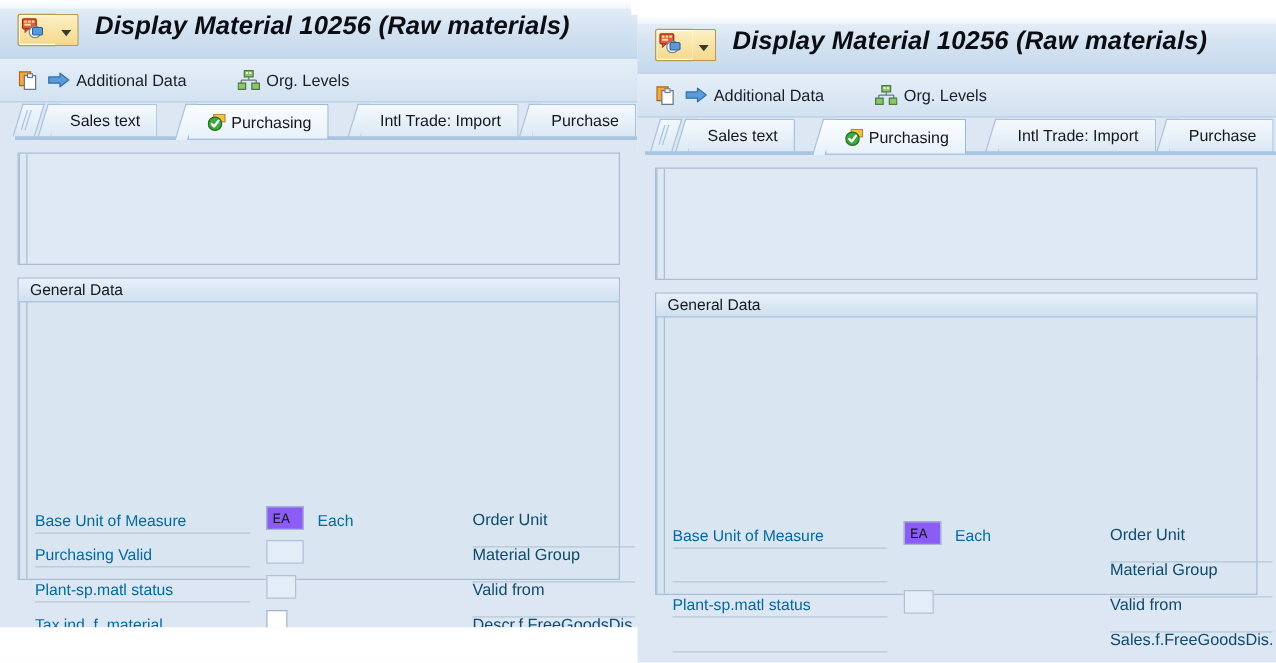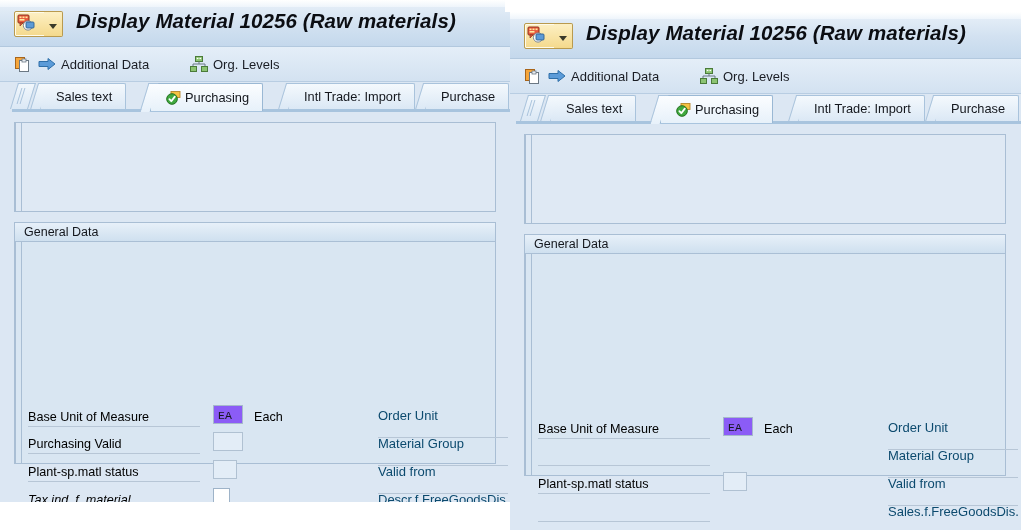--- a/index.html
+++ b/index.html
@@ -75,21 +75,21 @@
   .hdrbox{position:absolute;background:#dfe9f4;
           border:1px solid #a9bed4;}
   .gdbox{position:absolute;background:#d9e6f2;border:1px solid #a9bed4;}
   .gdbox-title{position:absolute;left:0;right:0;top:0;height:19px;
                background:linear-gradient(to bottom,#e7f0f9,#cfe0ef);
                border-bottom:1px solid #aabfd5;
                font-size:12.5px;color:#14171d;padding:2px 0 0 9px;box-sizing:border-box;}
   .dbl-left{position:absolute;top:0;bottom:0;left:0;width:5px;
             border-left:1px solid #a9bed4;border-right:1px solid #a9bed4;}
 
-  .lbl{position:absolute;white-space:nowrap;font-size:12.6px;color:#000000;}
+  .lbl{position:absolute;white-space:nowrap;font-size:12.6px;color:#0369a1;}
   .ulbl{position:absolute;white-space:nowrap;font-size:13px;color:#0c4a6e;
         border-bottom:1px solid #b7c6d6;padding-bottom:14px;}
 
   .inp{position:absolute;background:#ffffff;border:1px solid #9eb3c8;
        box-sizing:border-box;font-size:12.6px;color:#14171d;
        padding:1px 0 0 4px;white-space:nowrap;overflow:hidden;}
   .inp.ro{background:#8b5cf6;border-color:#a6b9cc;}
   .inp.mono{font-family:"Liberation Mono","DejaVu Sans Mono",monospace;font-size:11.5px;
             padding-top:2px;}
   .inp.blank{background:#e3edf7;border-color:#b0c1d2;}
@@ -225,21 +225,21 @@
         <div class="lbl" style="left:254px;top:298px;">Each</div>
 
         <div class="lbl" style="left:28px;top:325px;">Purchasing Valid</div>
         <div class="hairline" style="left:28px;top:341px;width:172px;"></div>
         <div class="inp blank" style="left:213px;top:320px;width:30px;height:19px;"></div>
 
         <div class="lbl" style="left:28px;top:353px;">Plant-sp.matl status</div>
         <div class="hairline" style="left:28px;top:369px;width:172px;"></div>
         <div class="inp blank" style="left:213px;top:348px;width:24px;height:19px;"></div>
 
-        <div class="lbl" style="left:28px;top:381px;font-style:italic;">Tax ind. f. material</div>
+        <div class="lbl" style="left:28px;top:381px;">Tax ind. f. material</div>
 
         <div class="inp" style="left:213px;top:376px;width:17px;height:19px;"></div>
 
         <div class="ulbl" style="left:378px;top:296px;width:130px;box-sizing:border-box;">Order Unit</div>
         <div class="ulbl" style="left:378px;top:324px;width:130px;box-sizing:border-box;">Material Group</div>
         <div class="ulbl" style="left:378px;top:352px;width:130px;box-sizing:border-box;">Valid from</div>
         <div class="ulbl" style="left:378px;top:380px;width:130px;box-sizing:border-box;">Descr.f.FreeGoodsDis</div>
 
       </div>
     </div>

